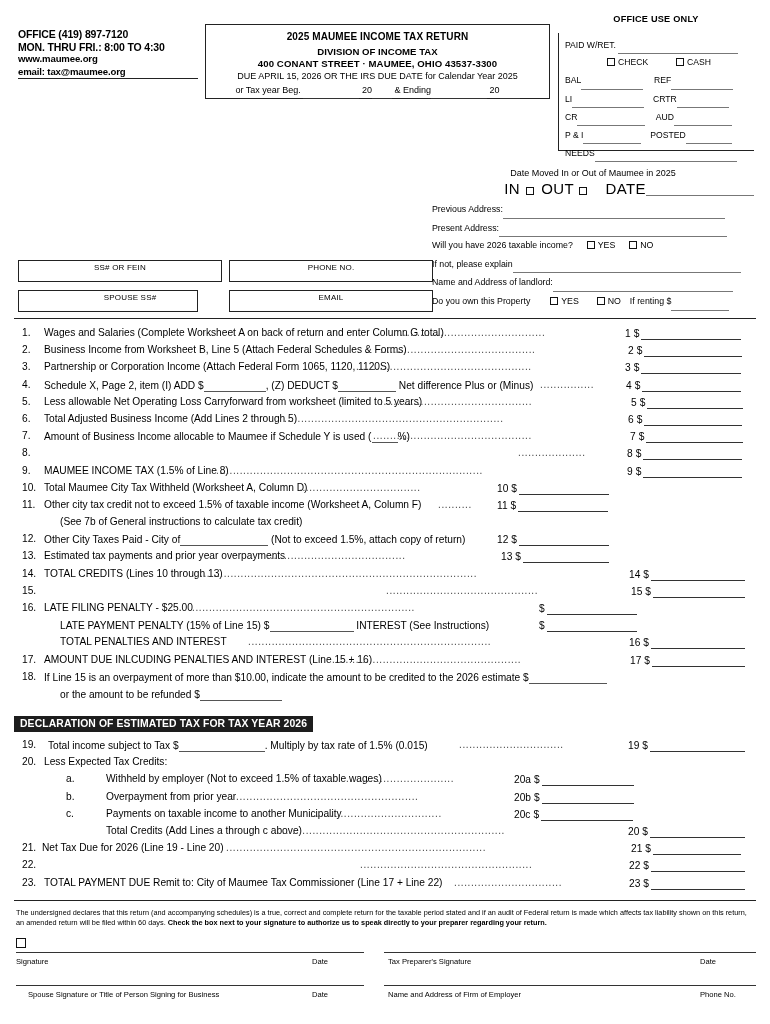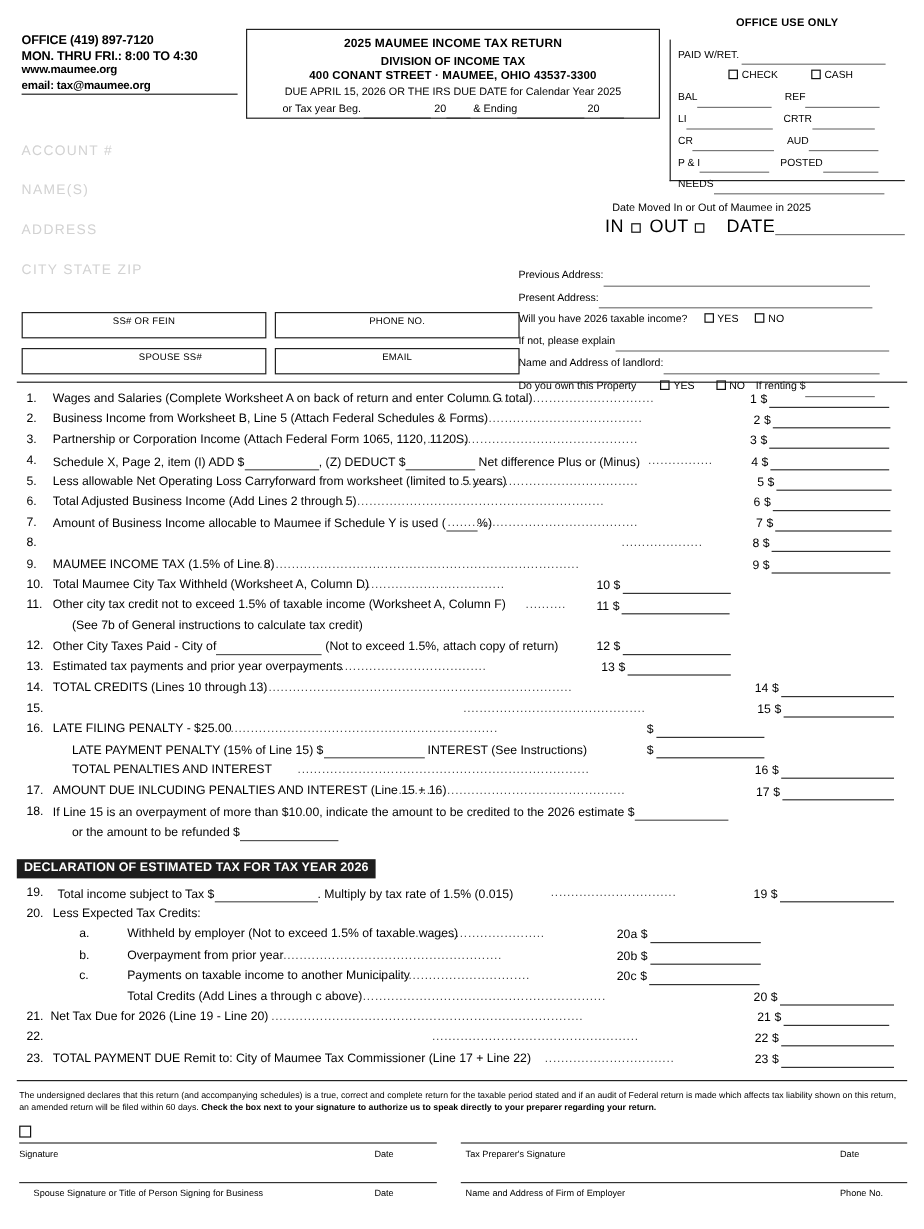--- a/index.html
+++ b/index.html
@@ -208,38 +208,32 @@
           <span style="display:inline-block;width:4px"></span>
           <span>POSTED</span><span class="fill" style="width:46px">&nbsp;</span>
         </div>
         <div class="oub-row">
           <span>NEEDS</span><span class="fill" style="width:142px">&nbsp;</span>
         </div>
       </div>
     </div>
   </div>
 
-  <div class="acct-labels">
-    <div>ACCOUNT #</div>
-    <div>NAME(S)</div>
-    <div>ADDRESS</div>
-    <div>CITY STATE  ZIP</div>
-  </div>
 
   <div class="moved">
     <div class="moved-title">Date Moved In or Out of Maumee in 2025</div>
     <div class="moved-inout">
       <span>IN</span>
       <span class="ck"></span>
       <span>OUT</span>
       <span class="ck"></span>
       <span style="display:inline-block;width:6px"></span>
       <span>DATE</span><span class="fill" style="width:108px">&nbsp;</span>
     </div>
-    <div class="moved-row" style="margin-top:24px">
+    <div class="moved-row" style="margin-top:4px">
       <span>Previous Address:</span><span class="fill" style="width:222px">&nbsp;</span>
     </div>
     <div class="moved-row">
       <span>Present Address:</span><span class="fill" style="width:228px">&nbsp;</span>
     </div>
     <div class="moved-row">
       <span>Will you have 2026 taxable income?</span>
       <span style="display:inline-block;width:8px"></span>
       <span class="ck"></span><span>YES</span>
       <span style="display:inline-block;width:8px"></span>
@@ -258,21 +252,21 @@
       <span style="display:inline-block;width:12px"></span>
       <span class="ck"></span><span>NO</span>
       <span style="display:inline-block;width:4px"></span>
       <span>If renting  $</span><span class="fill" style="width:58px">&nbsp;</span>
     </div>
   </div>
 
   <div class="idbox-wrap">
     <div class="idbox" style="left:0px;   top:0px;  width:204px;">SS# OR FEIN</div>
     <div class="idbox" style="left:211px; top:0px;  width:204px;">PHONE NO.</div>
-    <div class="idbox" style="left:0px;   top:30px; width:204px;padding-left:44px;">SPOUSE SS#</div>
+    <div class="idbox" style="left:0px;   top:30px; width:180px;padding-left:44px;">SPOUSE SS#</div>
     <div class="idbox" style="left:211px; top:30px; width:204px;">EMAIL</div>
   </div>
 
   <div class="rule-major" style="top:318px;"></div>
 
   <div class="lines">
 
     <div class="ln">
       <span class="num">1.</span>
       <span class="txt">Wages and Salaries (Complete Worksheet A on back of return and enter Column G total)</span>

